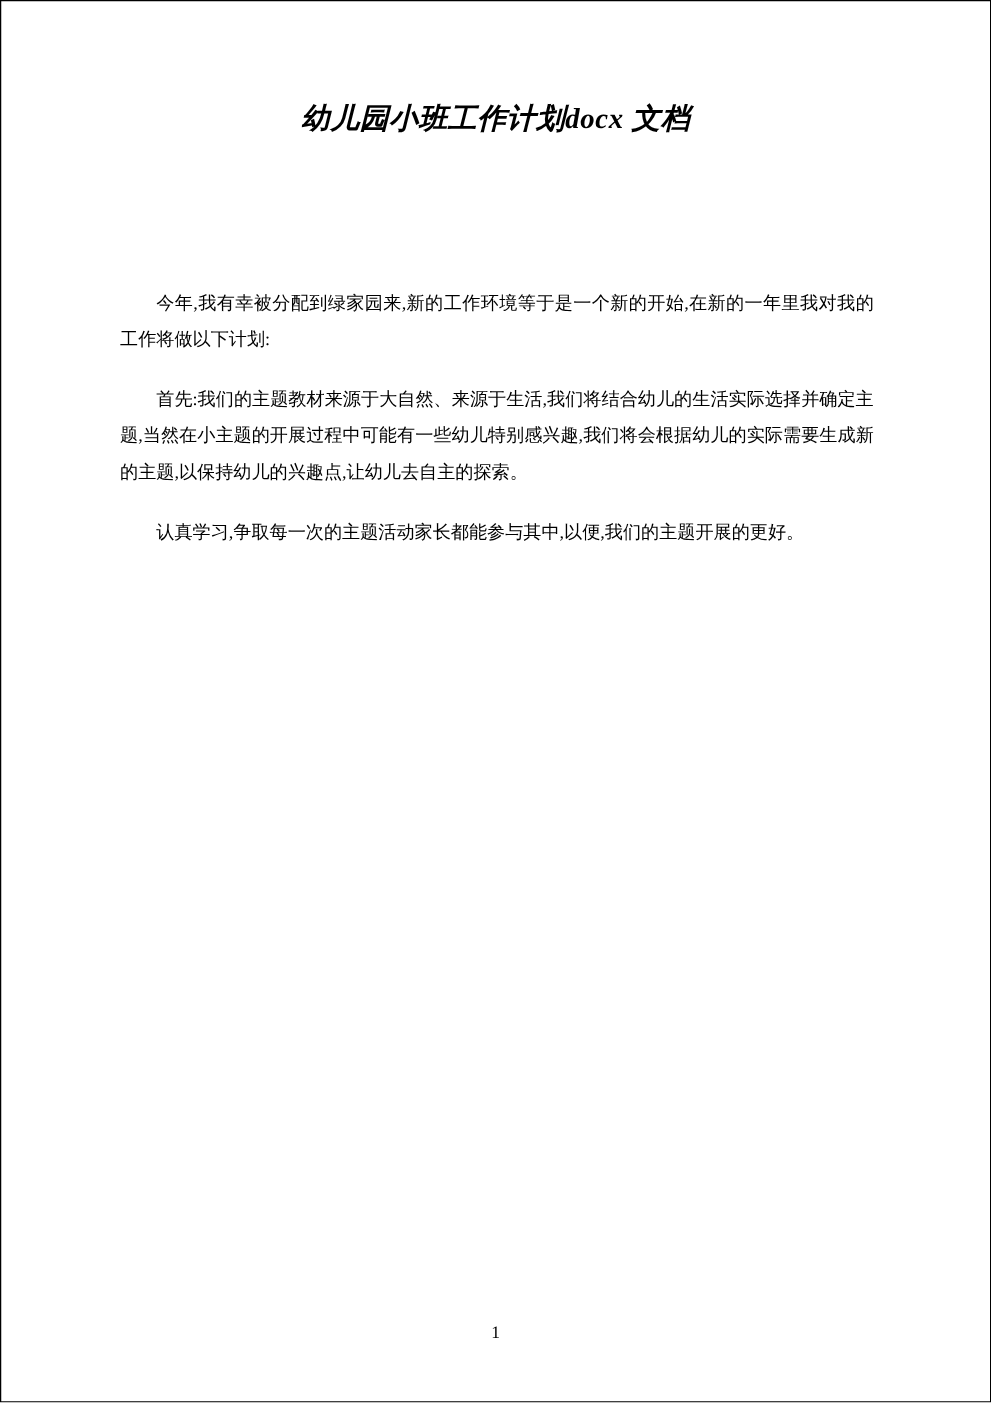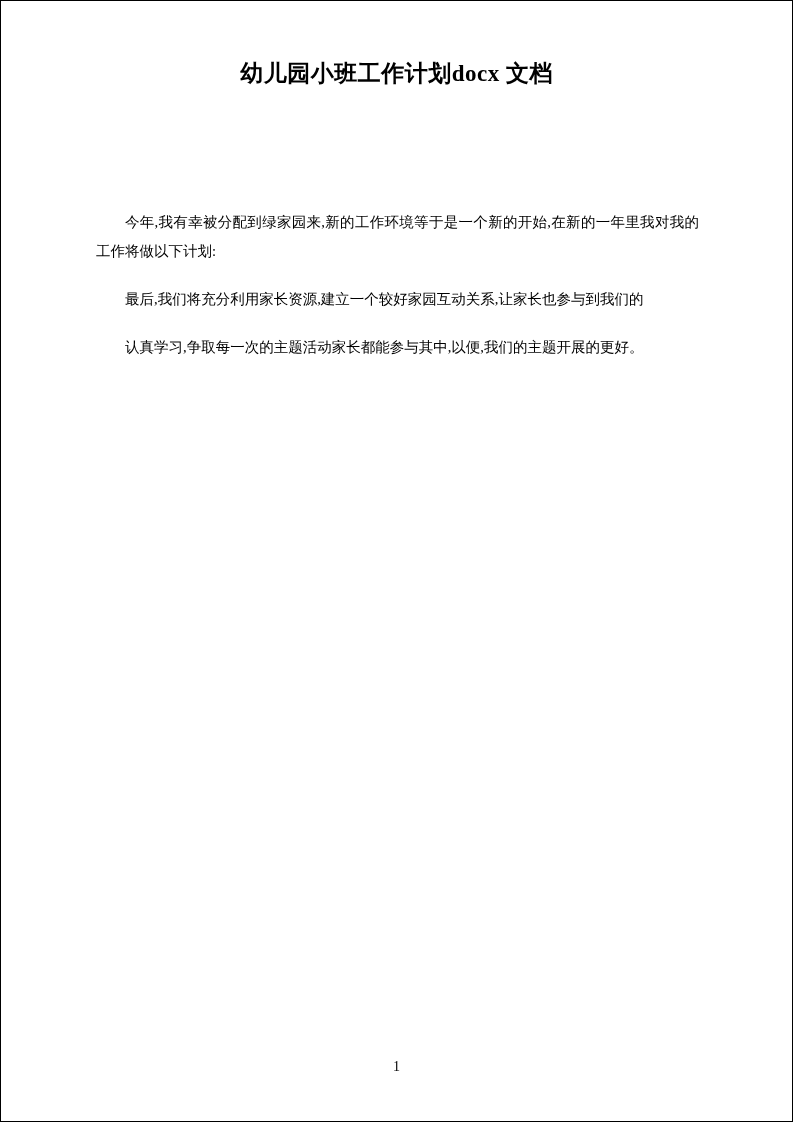--- a/index.html
+++ b/index.html
@@ -13,26 +13,27 @@
     height: 1122px;
     box-sizing: border-box;
     border: 1px solid #000000;
     background: #ffffff;
     font-family: "Liberation Serif", "DejaVu Serif", serif;
     color: #000000;
     overflow: hidden;
   }
   .doc-title {
     margin: 0;
-    padding-top: 57px;
+    padding-top: 78px;
     text-align: center;
     font-size: 23px;
     font-weight: bold;
     line-height: 32px;
     letter-spacing: 0.5px;
+    font-style: italic;
   }
   .content {
     margin: 118px 93px 0 95px;
     font-size: 14.5px;
     line-height: 29px;
     text-align: justify;
   }
   .para {
     margin: 12px 0 19px 0;
     text-indent: 2em;
@@ -49,18 +50,18 @@
   }
 </style>
 </head>
 <body>
 
 <div class="page">
   <h1 class="doc-title">幼儿园小班工作计划docx 文档</h1>
 
   <div class="content">
       <p class="para">今年,我有幸被分配到绿家园来,新的工作环境等于是一个新的开始,在新的一年里我对我的工作将做以下计划:</p>
-      <p class="para">最后,我们将充分利用家长资源,建立一个较好家园互动关系,让家长也参与到我们的</p>
+      <p class="para">首先:我们的主题教材来源于大自然、来源于生活,我们将结合幼儿的生活实际选择并确定主题,当然在小主题的开展过程中可能有一些幼儿特别感兴趣,我们将会根据幼儿的实际需要生成新的主题,以保持幼儿的兴趣点,让幼儿去自主的探索。</p>
       <p class="para">认真学习,争取每一次的主题活动家长都能参与其中,以便,我们的主题开展的更好。</p>
     </div>
 
   <div class="page-number">1</div>
 </div>
 
 </body></html>

